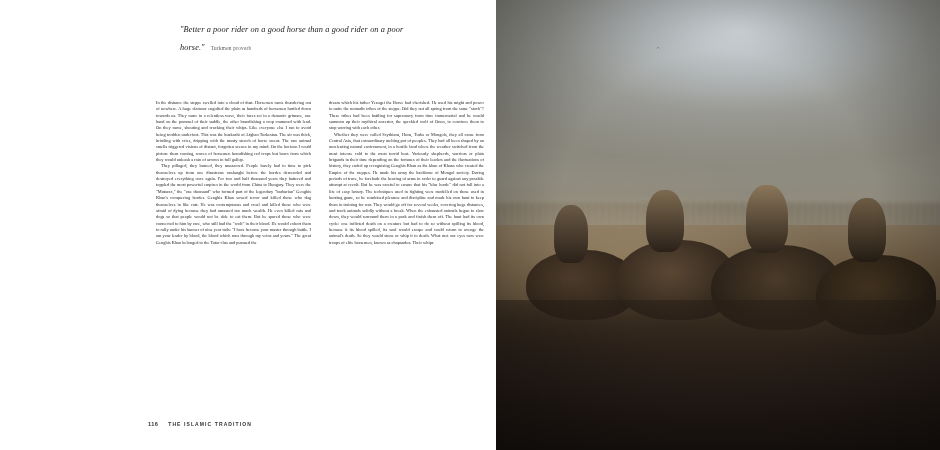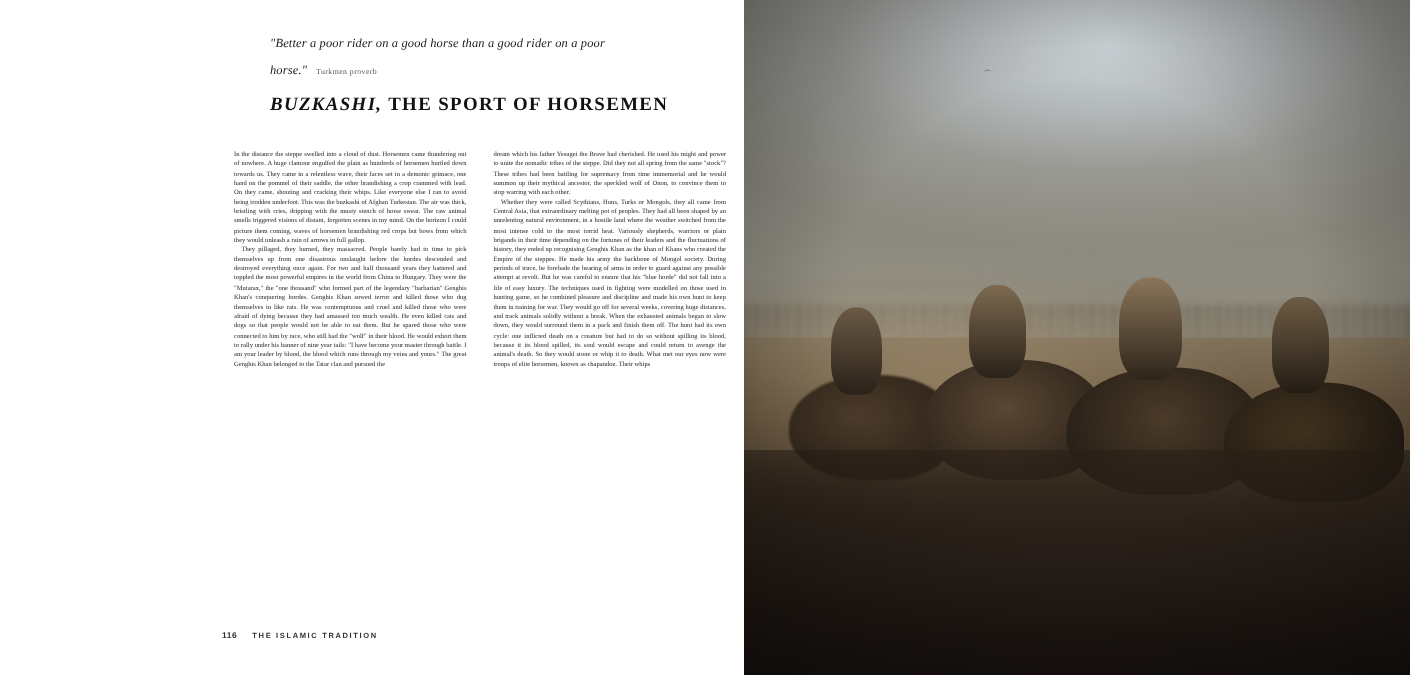--- a/index.html
+++ b/index.html
@@ -197,23 +197,20 @@
 <body>
 
 <div class="spread">
 
   <div class="left-page">
 
     <div class="epigraph">
       <span class="epigraph-text">"Better a poor rider on a good horse than a good rider on a poor horse."</span><span class="epigraph-attr">Turkmen proverb</span>
     </div>
 
-    <div class="headline">
-      <span class="lead">BUZKASHI,</span><span> THE SPORT OF HORSEMEN</span>
-    </div>
 
     <div class="columns">
       <div class="col">
         <p>In the distance the steppe swelled into a cloud of dust. Horsemen came thundering out of nowhere. A huge clamour engulfed the plain as hundreds of horsemen hurtled down towards us. They came in a relentless wave, their faces set in a demonic grimace, one hand on the pommel of their saddle, the other brandishing a crop crammed with lead. On they came, shouting and cracking their whips. Like everyone else I ran to avoid being trodden underfoot. This was the buzkashi of Afghan Turkestan. The air was thick, bristling with cries, dripping with the musty stench of horse sweat. The raw animal smells triggered visions of distant, forgotten scenes in my mind. On the horizon I could picture them coming, waves of horsemen brandishing red crops but bows from which they would unleash a rain of arrows in full gallop.</p>
         <p>They pillaged, they burned, they massacred. People barely had to time to pick themselves up from one disastrous onslaught before the hordes descended and destroyed everything once again. For two and half thousand years they battered and toppled the most powerful empires in the world from China to Hungary. They were the "Mutarax," the "one thousand" who formed part of the legendary "barbarian" Genghis Khan's conquering hordes. Genghis Khan sowed terror and killed those who dug themselves in like rats. He was contemptuous and cruel and killed those who were afraid of dying because they had amassed too much wealth. He even killed cats and dogs so that people would not be able to eat them. But he spared those who were connected to him by race, who still had the "wolf" in their blood. He would exhort them to rally under his banner of nine year tails: "I have become your master through battle. I am your leader by blood, the blood which runs through my veins and yours." The great Genghis Khan belonged to the Tatar clan and pursued the</p>
       </div>
       <div class="col">
         <p>dream which his father Yesugei the Brave had cherished. He used his might and power to unite the nomadic tribes of the steppe. Did they not all spring from the same "stock"? These tribes had been battling for supremacy from time immemorial and he would summon up their mythical ancestor, the speckled wolf of Onon, to convince them to stop warring with each other.</p>
         <p>Whether they were called Scythians, Huns, Turks or Mongols, they all came from Central Asia, that extraordinary melting pot of peoples. They had all been shaped by an unrelenting natural environment, in a hostile land where the weather switched from the most intense cold to the most torrid heat. Variously shepherds, warriors or plain brigands in their time depending on the fortunes of their leaders and the fluctuations of history, they ended up recognising Genghis Khan as the khan of Khans who created the Empire of the steppes. He made his army the backbone of Mongol society. During periods of truce, he forebade the bearing of arms in order to guard against any possible attempt at revolt. But he was careful to ensure that his "blue horde" did not fall into a life of easy luxury. The techniques used in fighting were modelled on those used in hunting game, so he combined pleasure and discipline and made his own hunt to keep them in training for war. They would go off for several weeks, covering huge distances, and track animals solidly without a break. When the exhausted animals began to slow down, they would surround them in a pack and finish them off. The hunt had its own cycle: one inflicted death on a creature but had to do so without spilling its blood, because it its blood spilled, its soul would escape and could return to avenge the animal's death. So they would stone or whip it to death. What met our eyes now were troops of elite horsemen, known as chapandoz. Their whips</p>
       </div>

